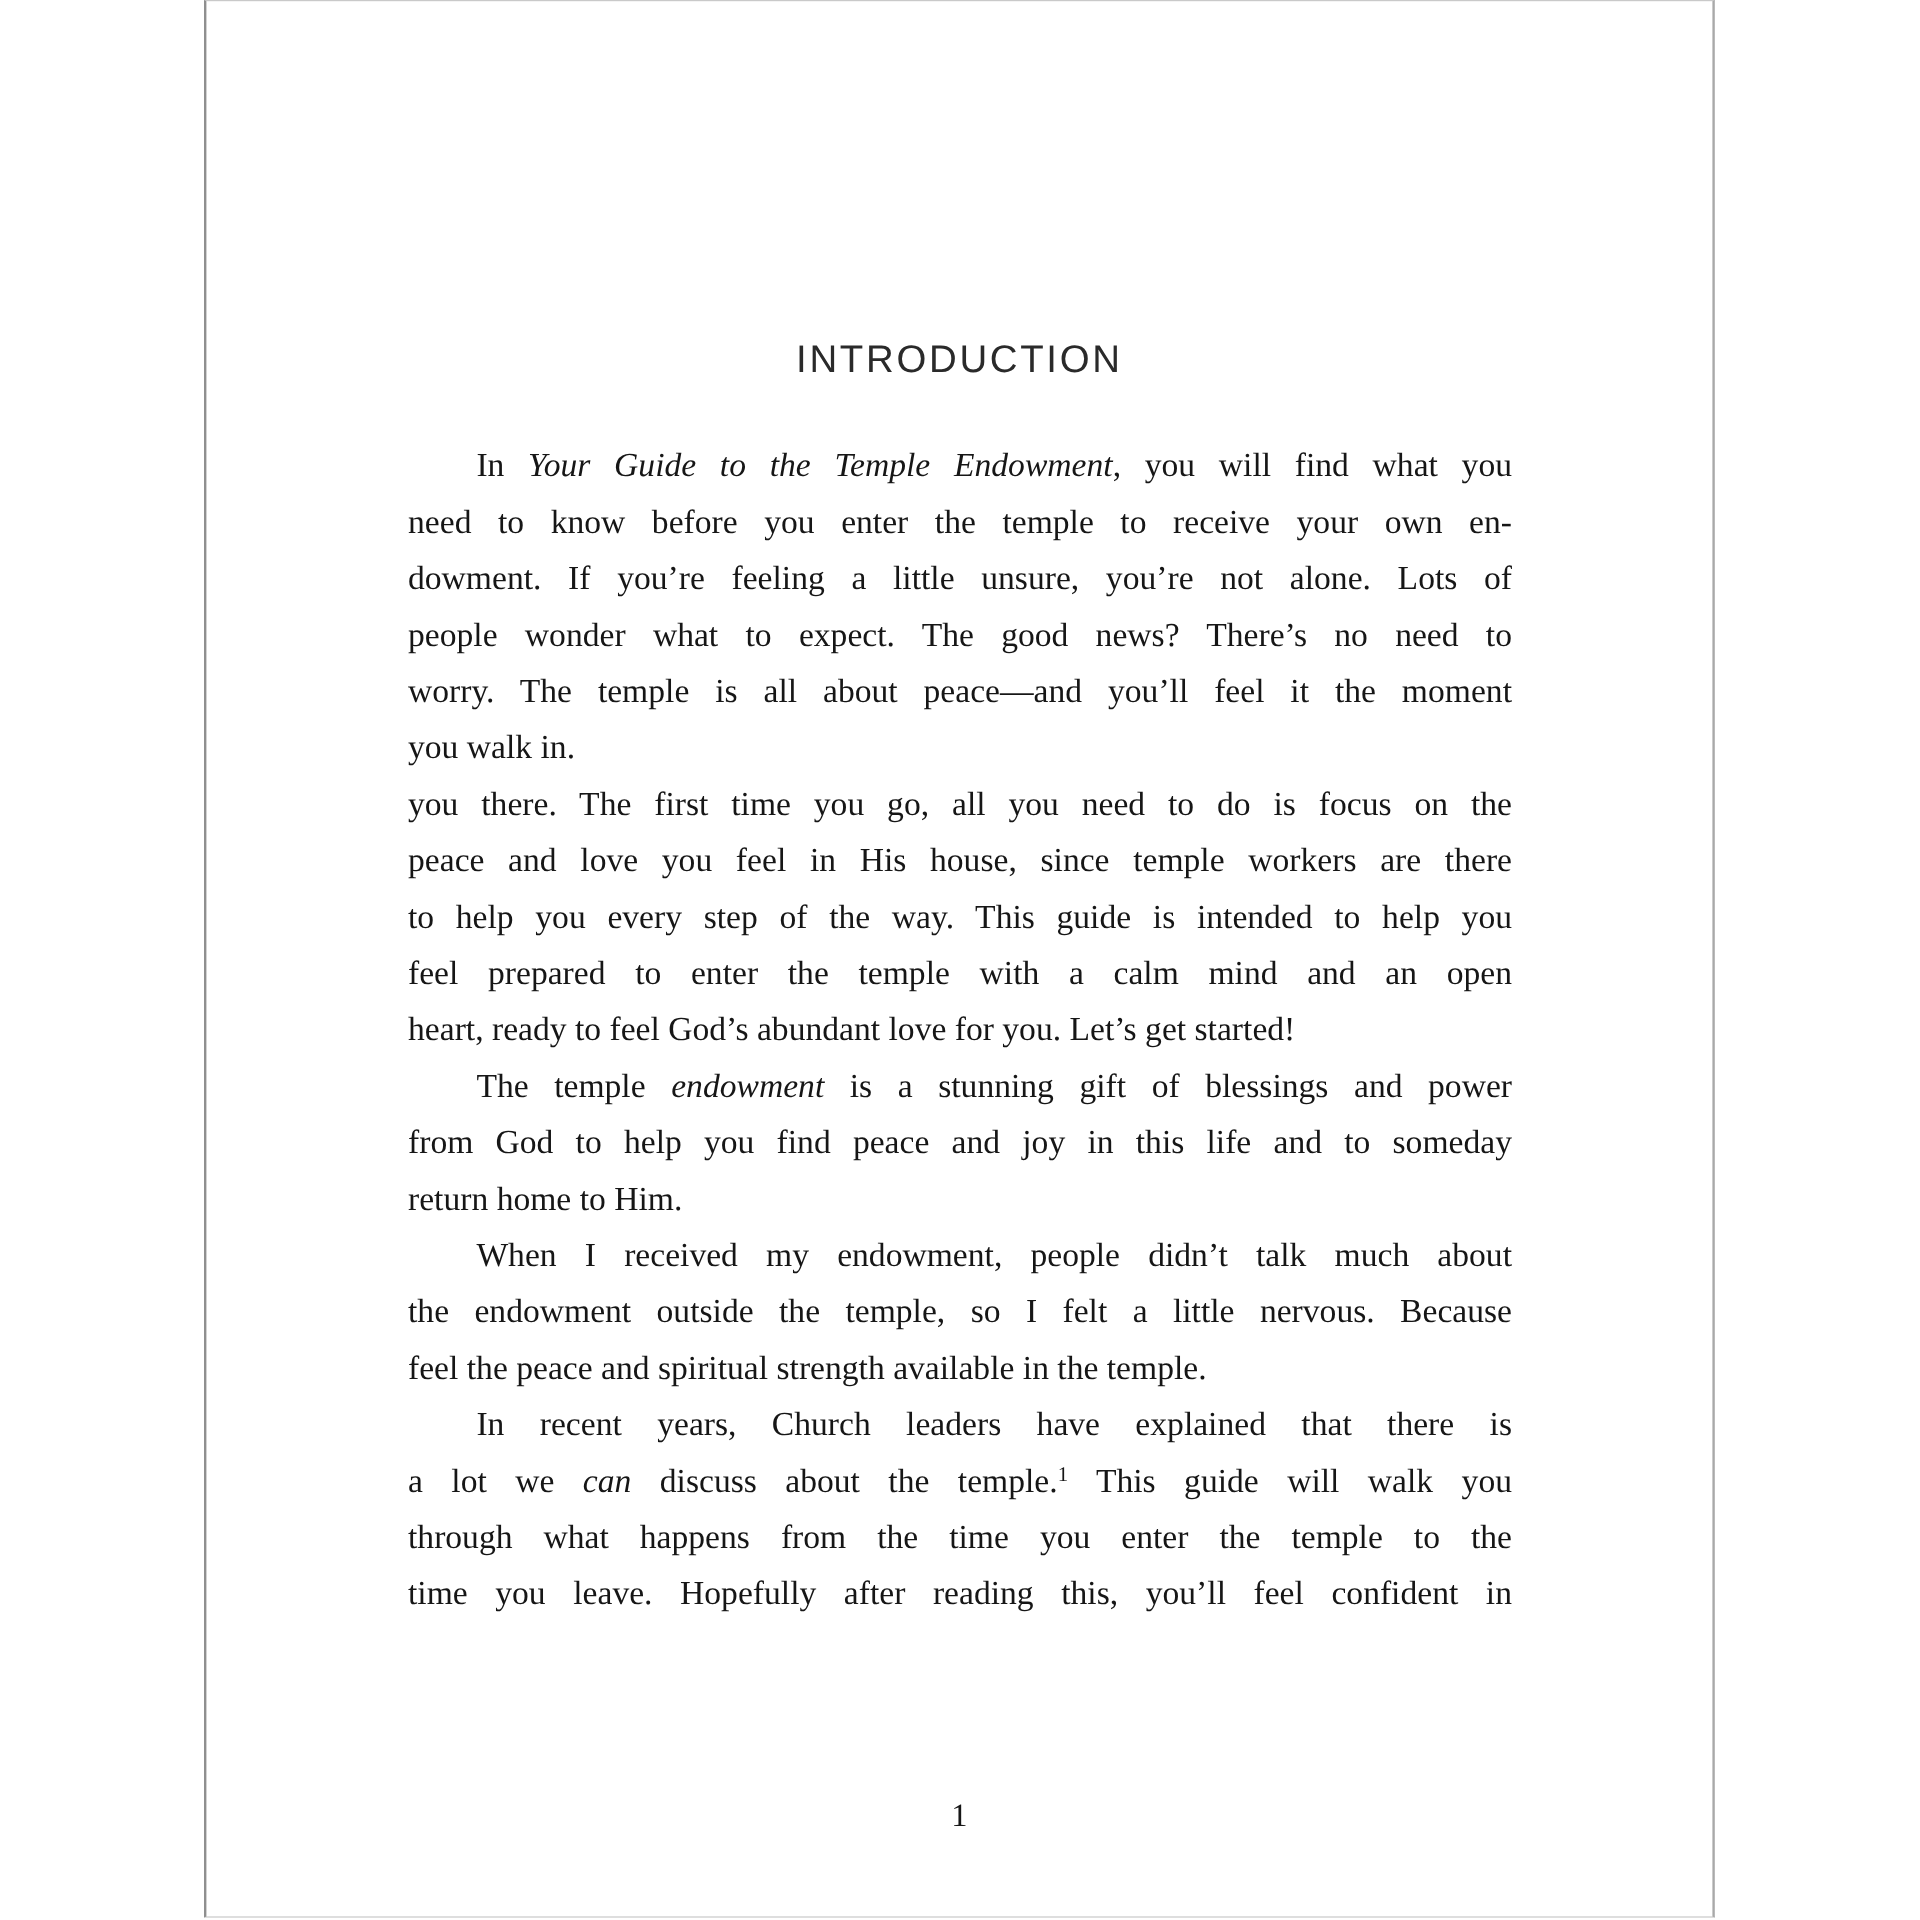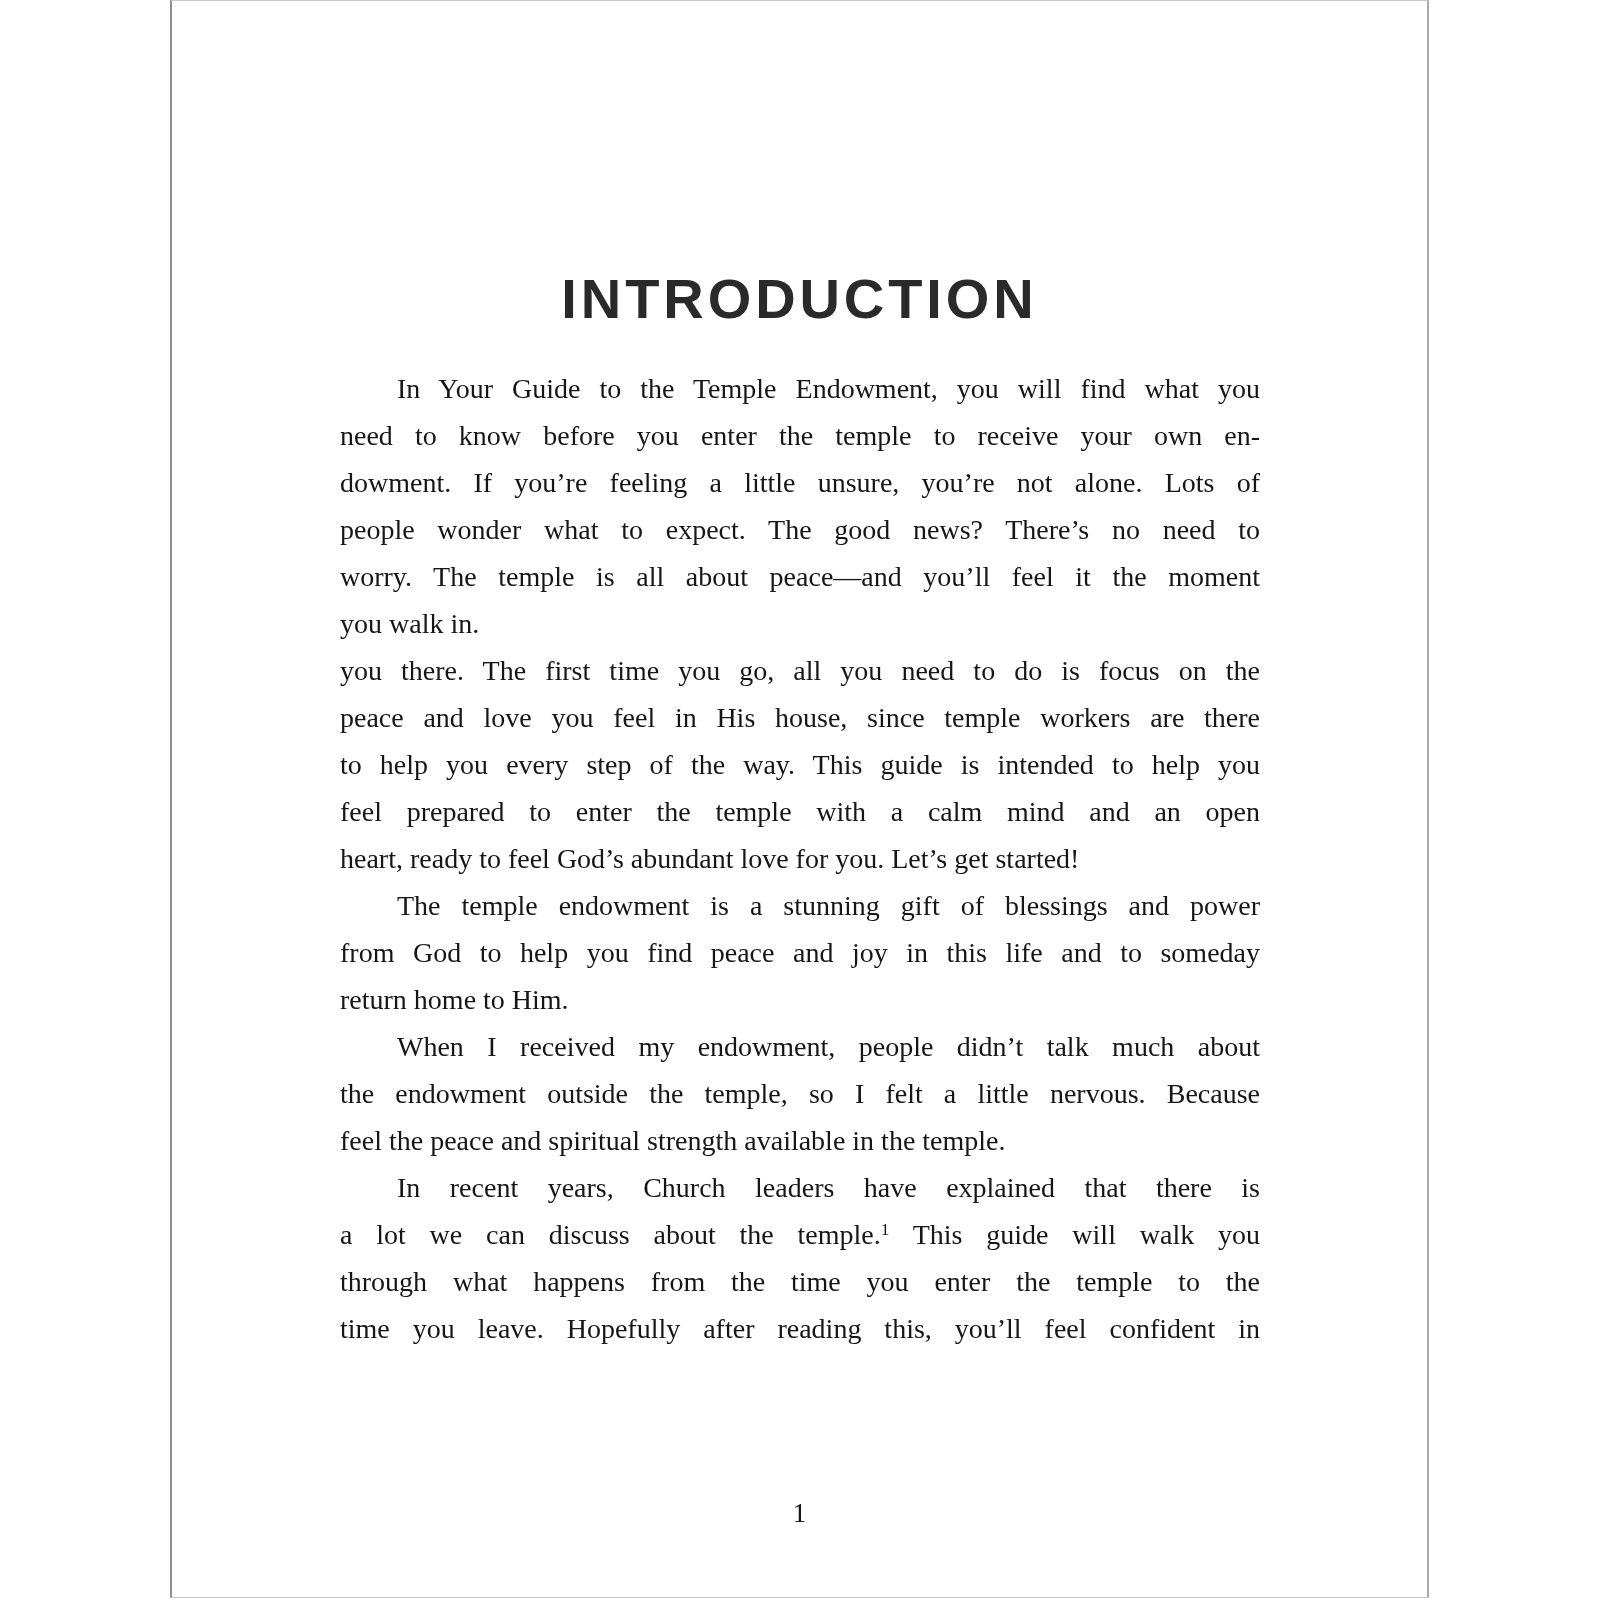--- a/index.html
+++ b/index.html
@@ -30,22 +30,22 @@
     border-top:1px solid var(--border-horiz);
     border-bottom:1px solid var(--border-horiz);
   }
   .heading{
     position:absolute;
     left:0; right:0;
     top:276px;
     margin:0;
     text-align:center;
     font-family:"Liberation Sans", sans-serif;
-    font-weight:700;
-    font-size:56px;
+    font-weight:400;
+    font-size:32px;
     line-height:44px;
     letter-spacing:0.07em;
     color:var(--heading);
   }
   .body-text{
     position:absolute;
     left:168px;
     top:364px;
     width:920px;
     font-size:28px;
@@ -53,21 +53,21 @@
   }
   .line{
     height:47px;
     line-height:47px;
     text-align:justify;
     text-align-last:justify;
     white-space:normal;
   }
   .line.first{ text-indent:57px; }
   .line.end{ text-align-last:left; }
-  .italic{ }
+  .italic{ font-style:italic; }
   .sup{
     font-size:0.62em;
     vertical-align:0.5em;
     line-height:0;
   }
   .page-number{
     position:absolute;
     left:0; right:0;
     top:1499px;
     text-align:center;

